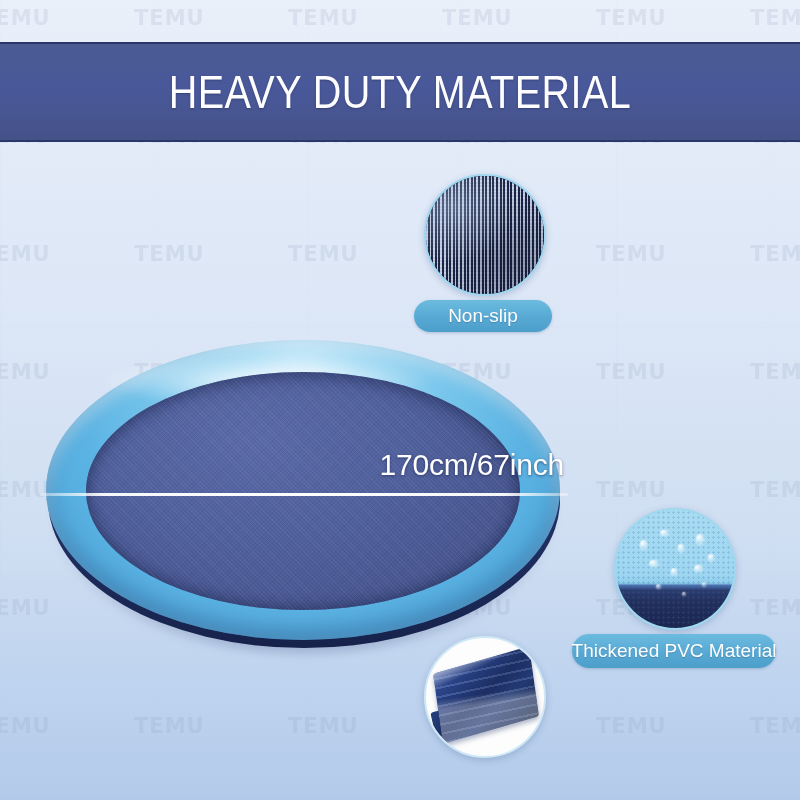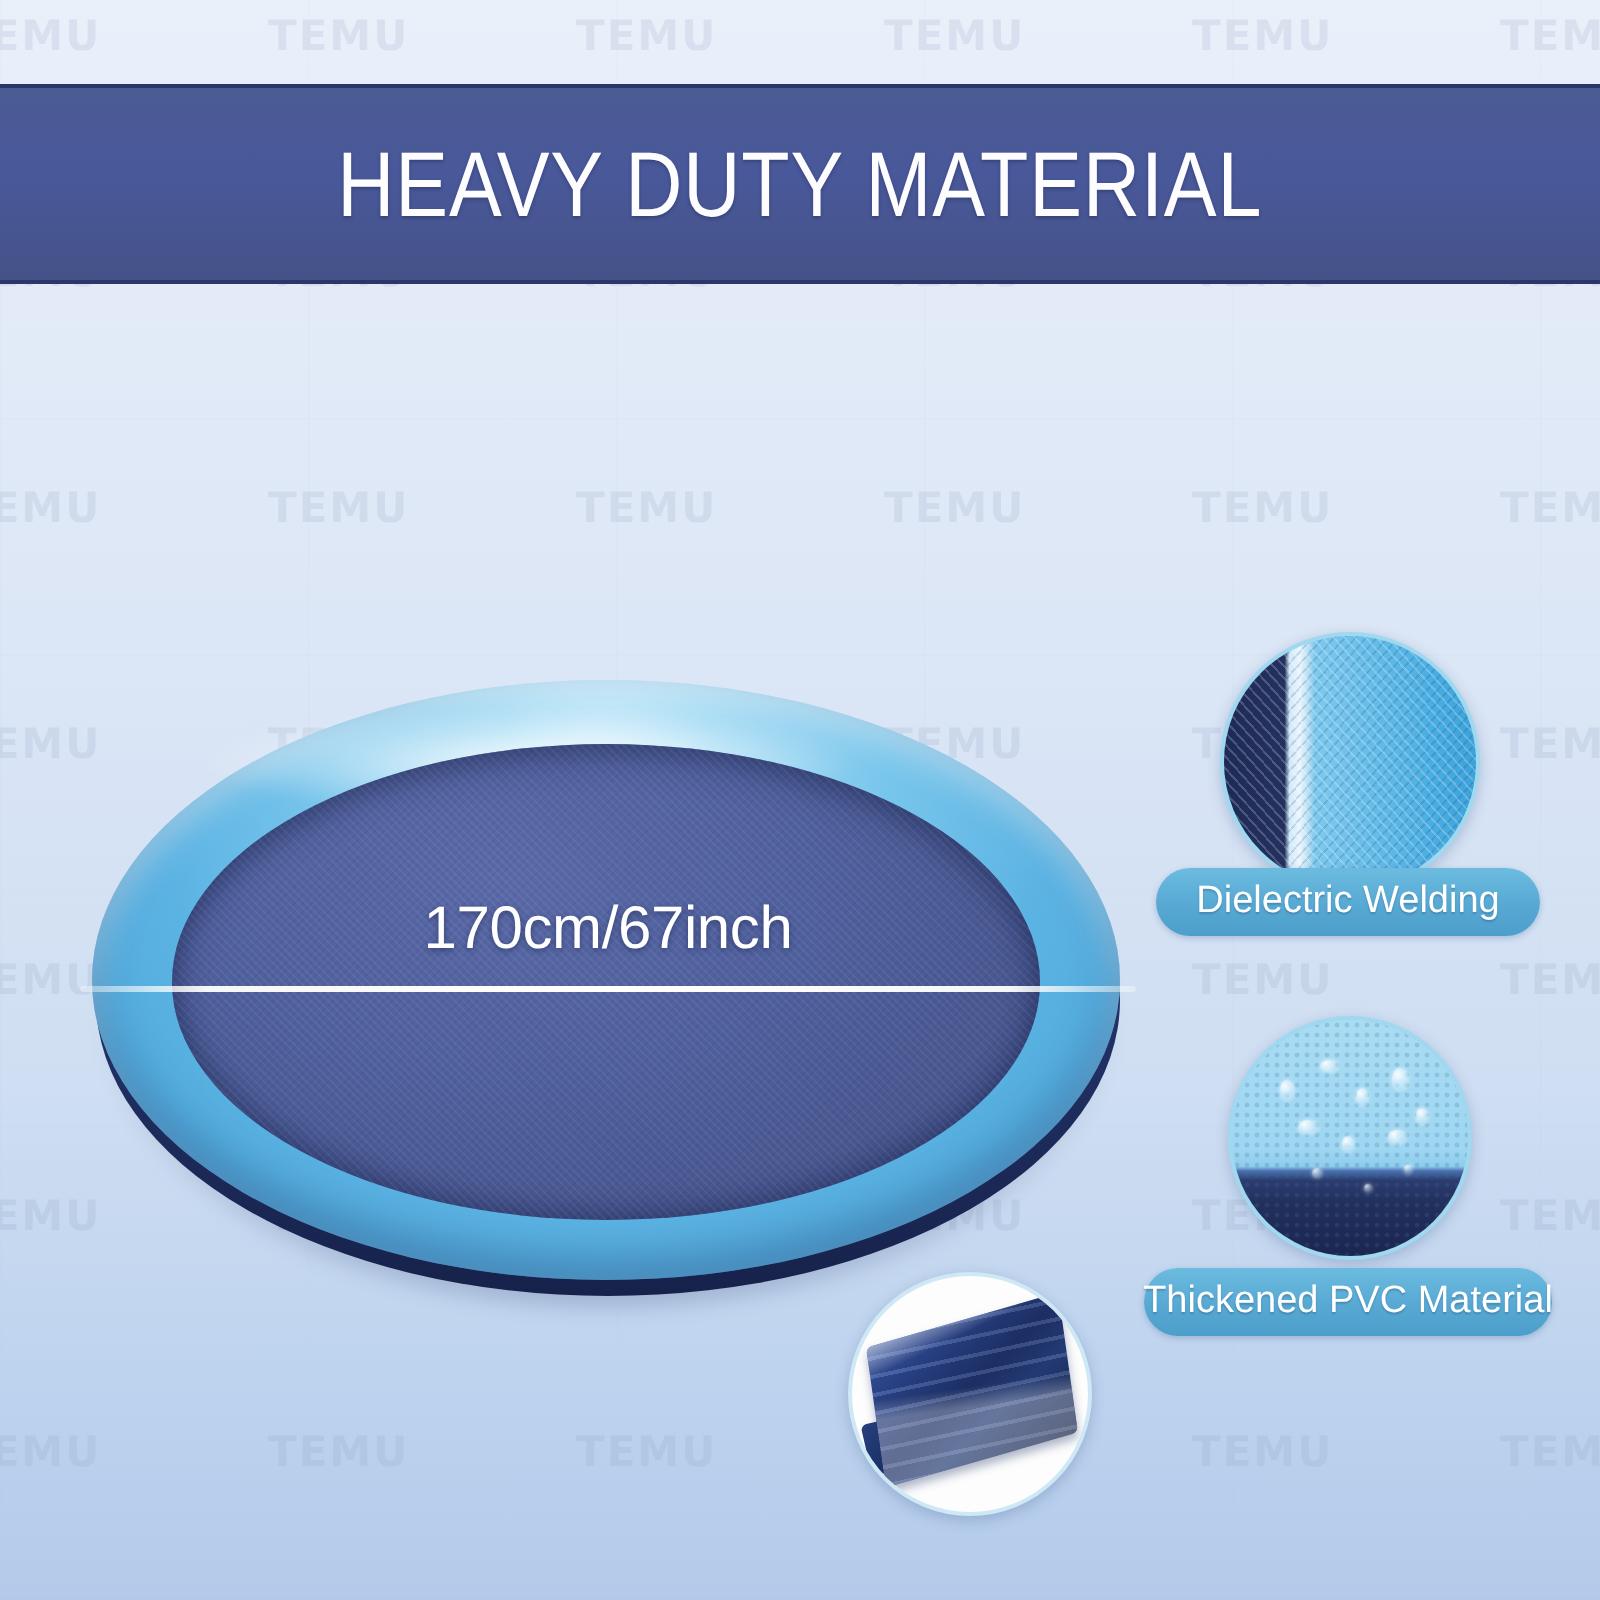--- a/index.html
+++ b/index.html
@@ -94,21 +94,21 @@
       repeating-linear-gradient(45deg, rgba(255,255,255,.17) 0 1px, rgba(0,0,0,0) 1px 3px),
       repeating-linear-gradient(-45deg, rgba(20,30,70,.17) 0 1px, rgba(0,0,0,0) 1px 3px);
   }
   .measure-line{
     position:absolute;left:-4px;top:157px;width:528px;height:3px;
     background:linear-gradient(90deg,rgba(255,255,255,.35) 0%,rgba(255,255,255,.95) 12%,#ffffff 50%,rgba(255,255,255,.95) 88%,rgba(255,255,255,.35) 100%);
     border-radius:2px;
   }
   .measure-label{
     position:absolute;left:0;top:112px;width:520px;
-    text-align:center;
+    text-align:right;
     color:#ffffff;
     font-size:30px;font-weight:400;
     letter-spacing:-.2px;
     text-shadow:0 1px 3px rgba(20,30,70,.55);
     white-space:nowrap;
   }
 
   
   .callout{position:absolute;}
   .circ{
@@ -255,28 +255,28 @@
     <div class="pad-shadow"></div>
     <div class="pad-under"></div>
     <div class="pad-rim">
       <div class="pad-rim-hi"></div>
     </div>
     <div class="pad-inner"></div>
     <div class="measure-line"></div>
     <div class="measure-label">170cm/67inch</div>
   </div>
 
-
-  <div class="callout" id="c-weld">
+  <div class="callout" id="c-nonslip">
     <div class="circ">
       <div class="tex"></div>
       <div class="tex2"></div>
     </div>
-    <div class="pill">Dielectric Welding</div>
-  </div>
+    <div class="pill">Non-slip</div>
+  </div>
+
 
   <div class="callout" id="c-pvc">
     <div class="circ">
       <div class="tex"></div>
       <div class="tex2"></div>
       <div class="drop" style="left:24px;top:30px;width:7px;height:10px;"></div>
       <div class="drop" style="left:44px;top:20px;width:9px;height:6px;"></div>
       <div class="drop" style="left:62px;top:34px;width:6px;height:9px;"></div>
       <div class="drop" style="left:80px;top:24px;width:8px;height:11px;"></div>
       <div class="drop" style="left:33px;top:50px;width:10px;height:7px;"></div>

